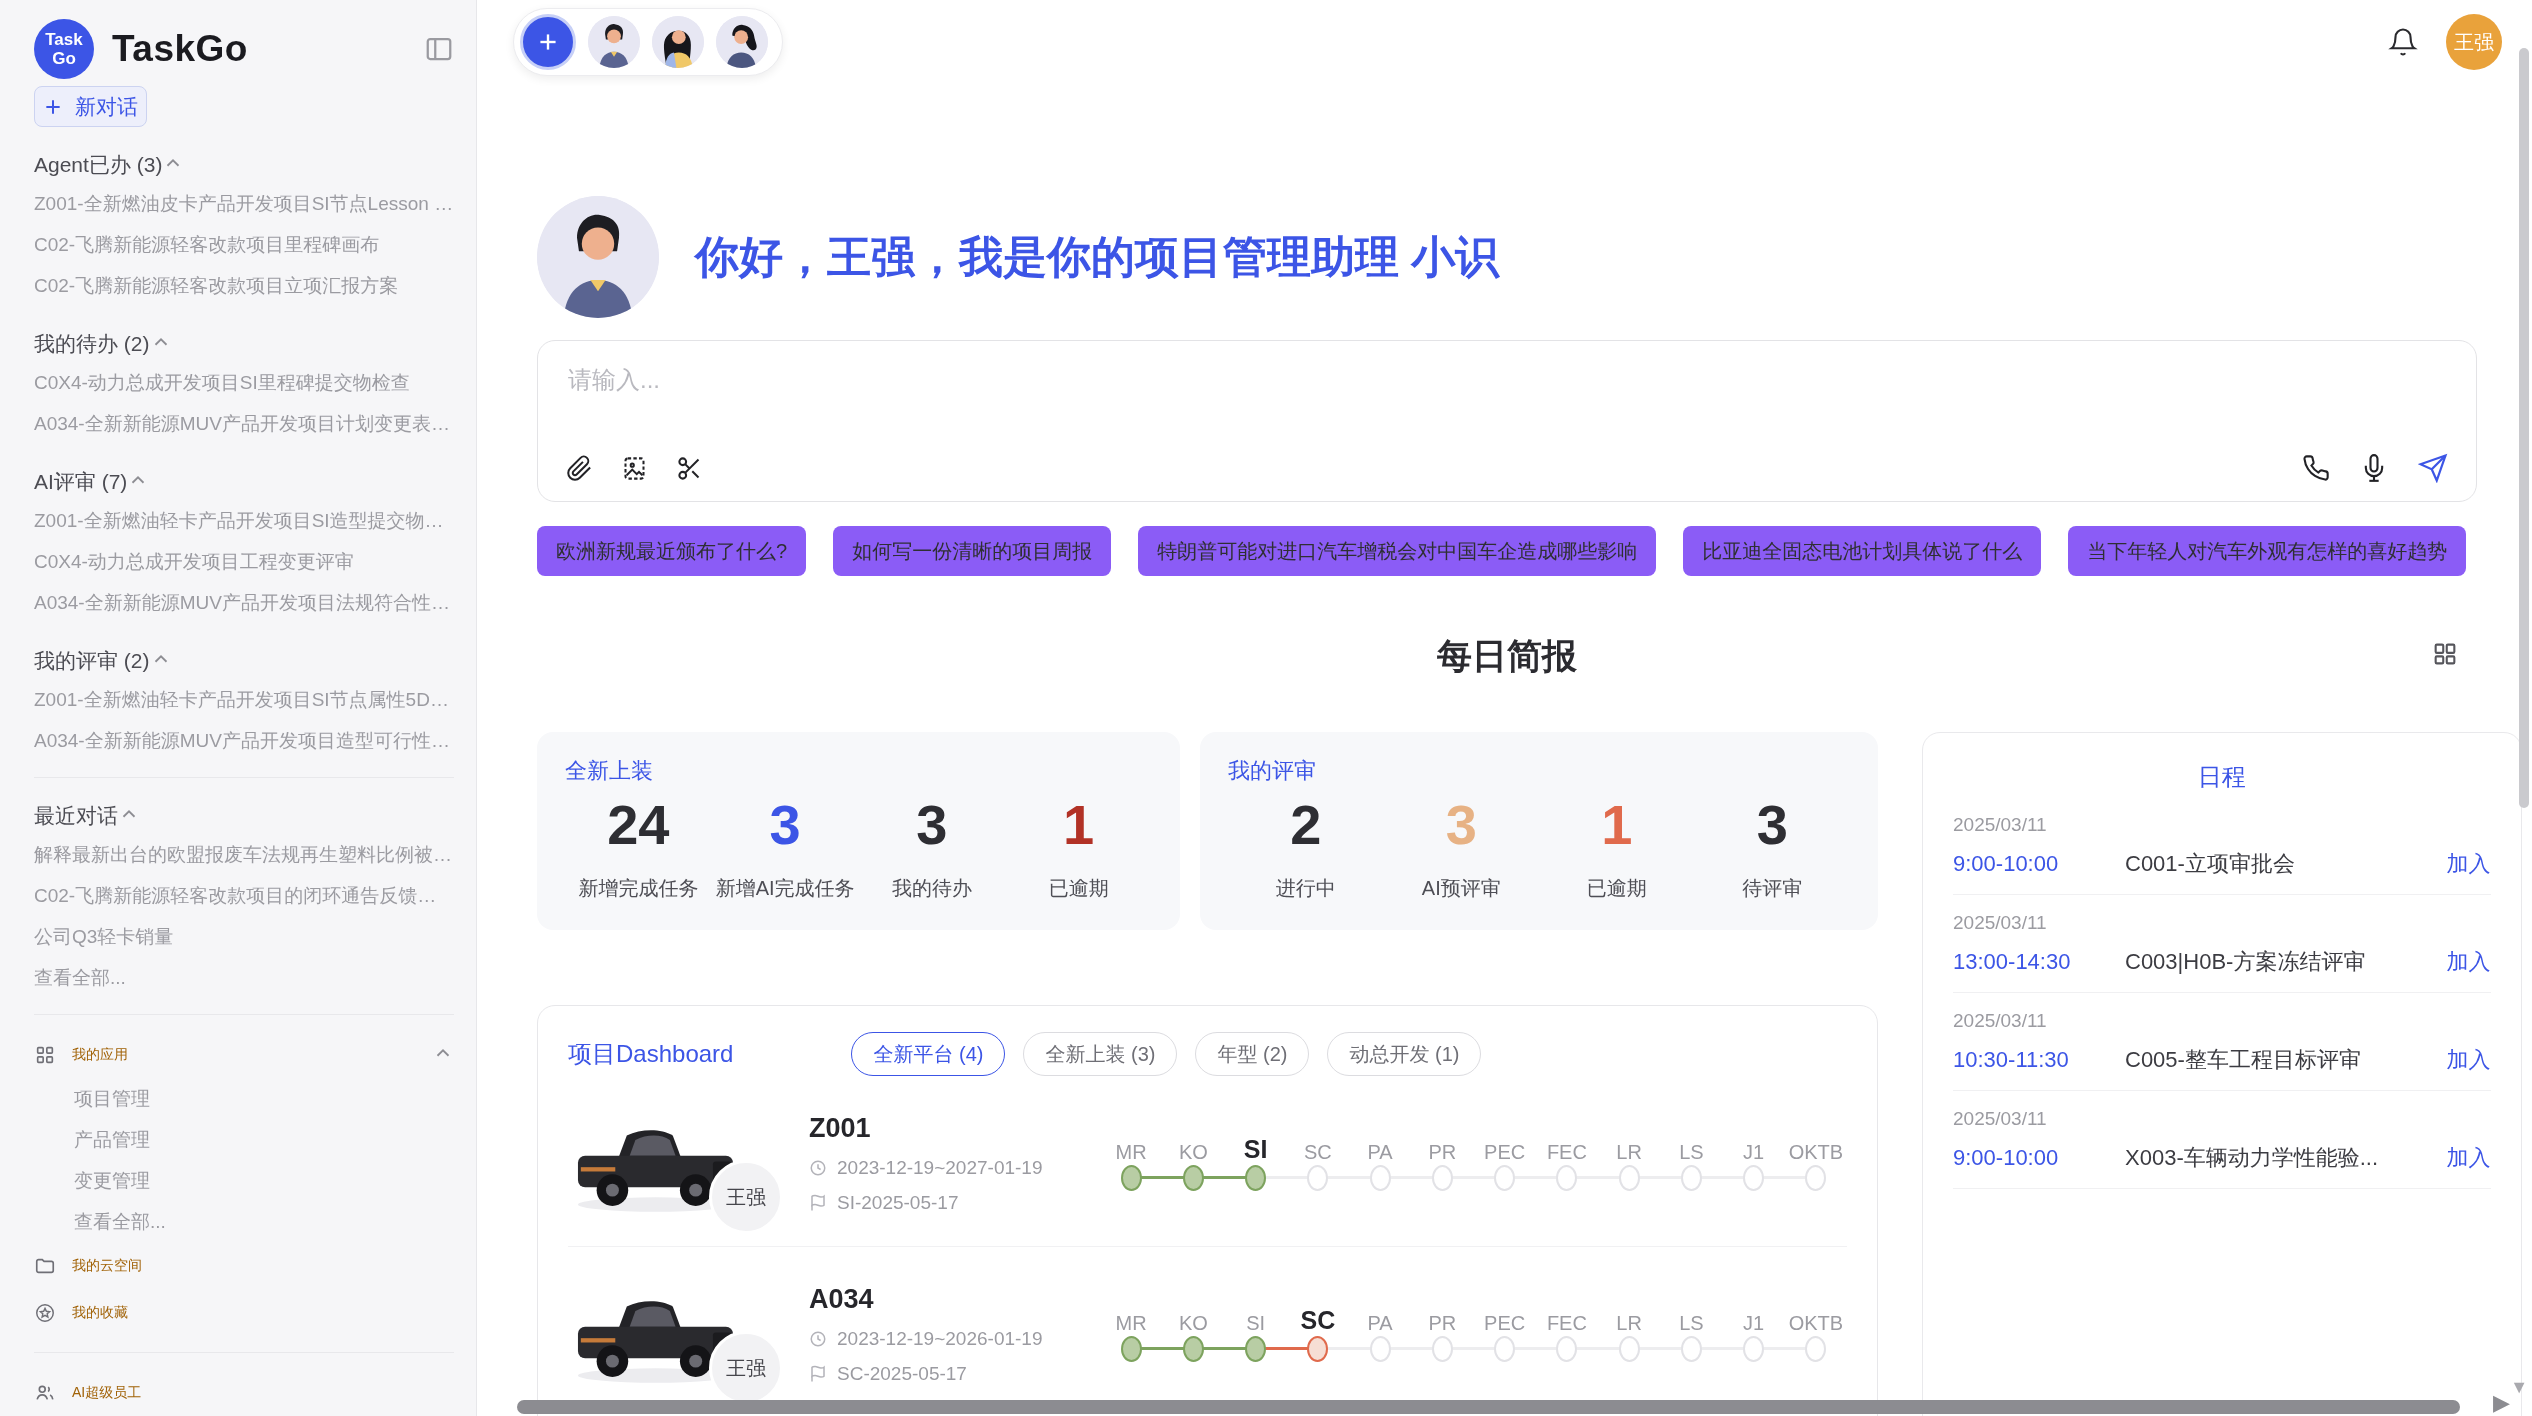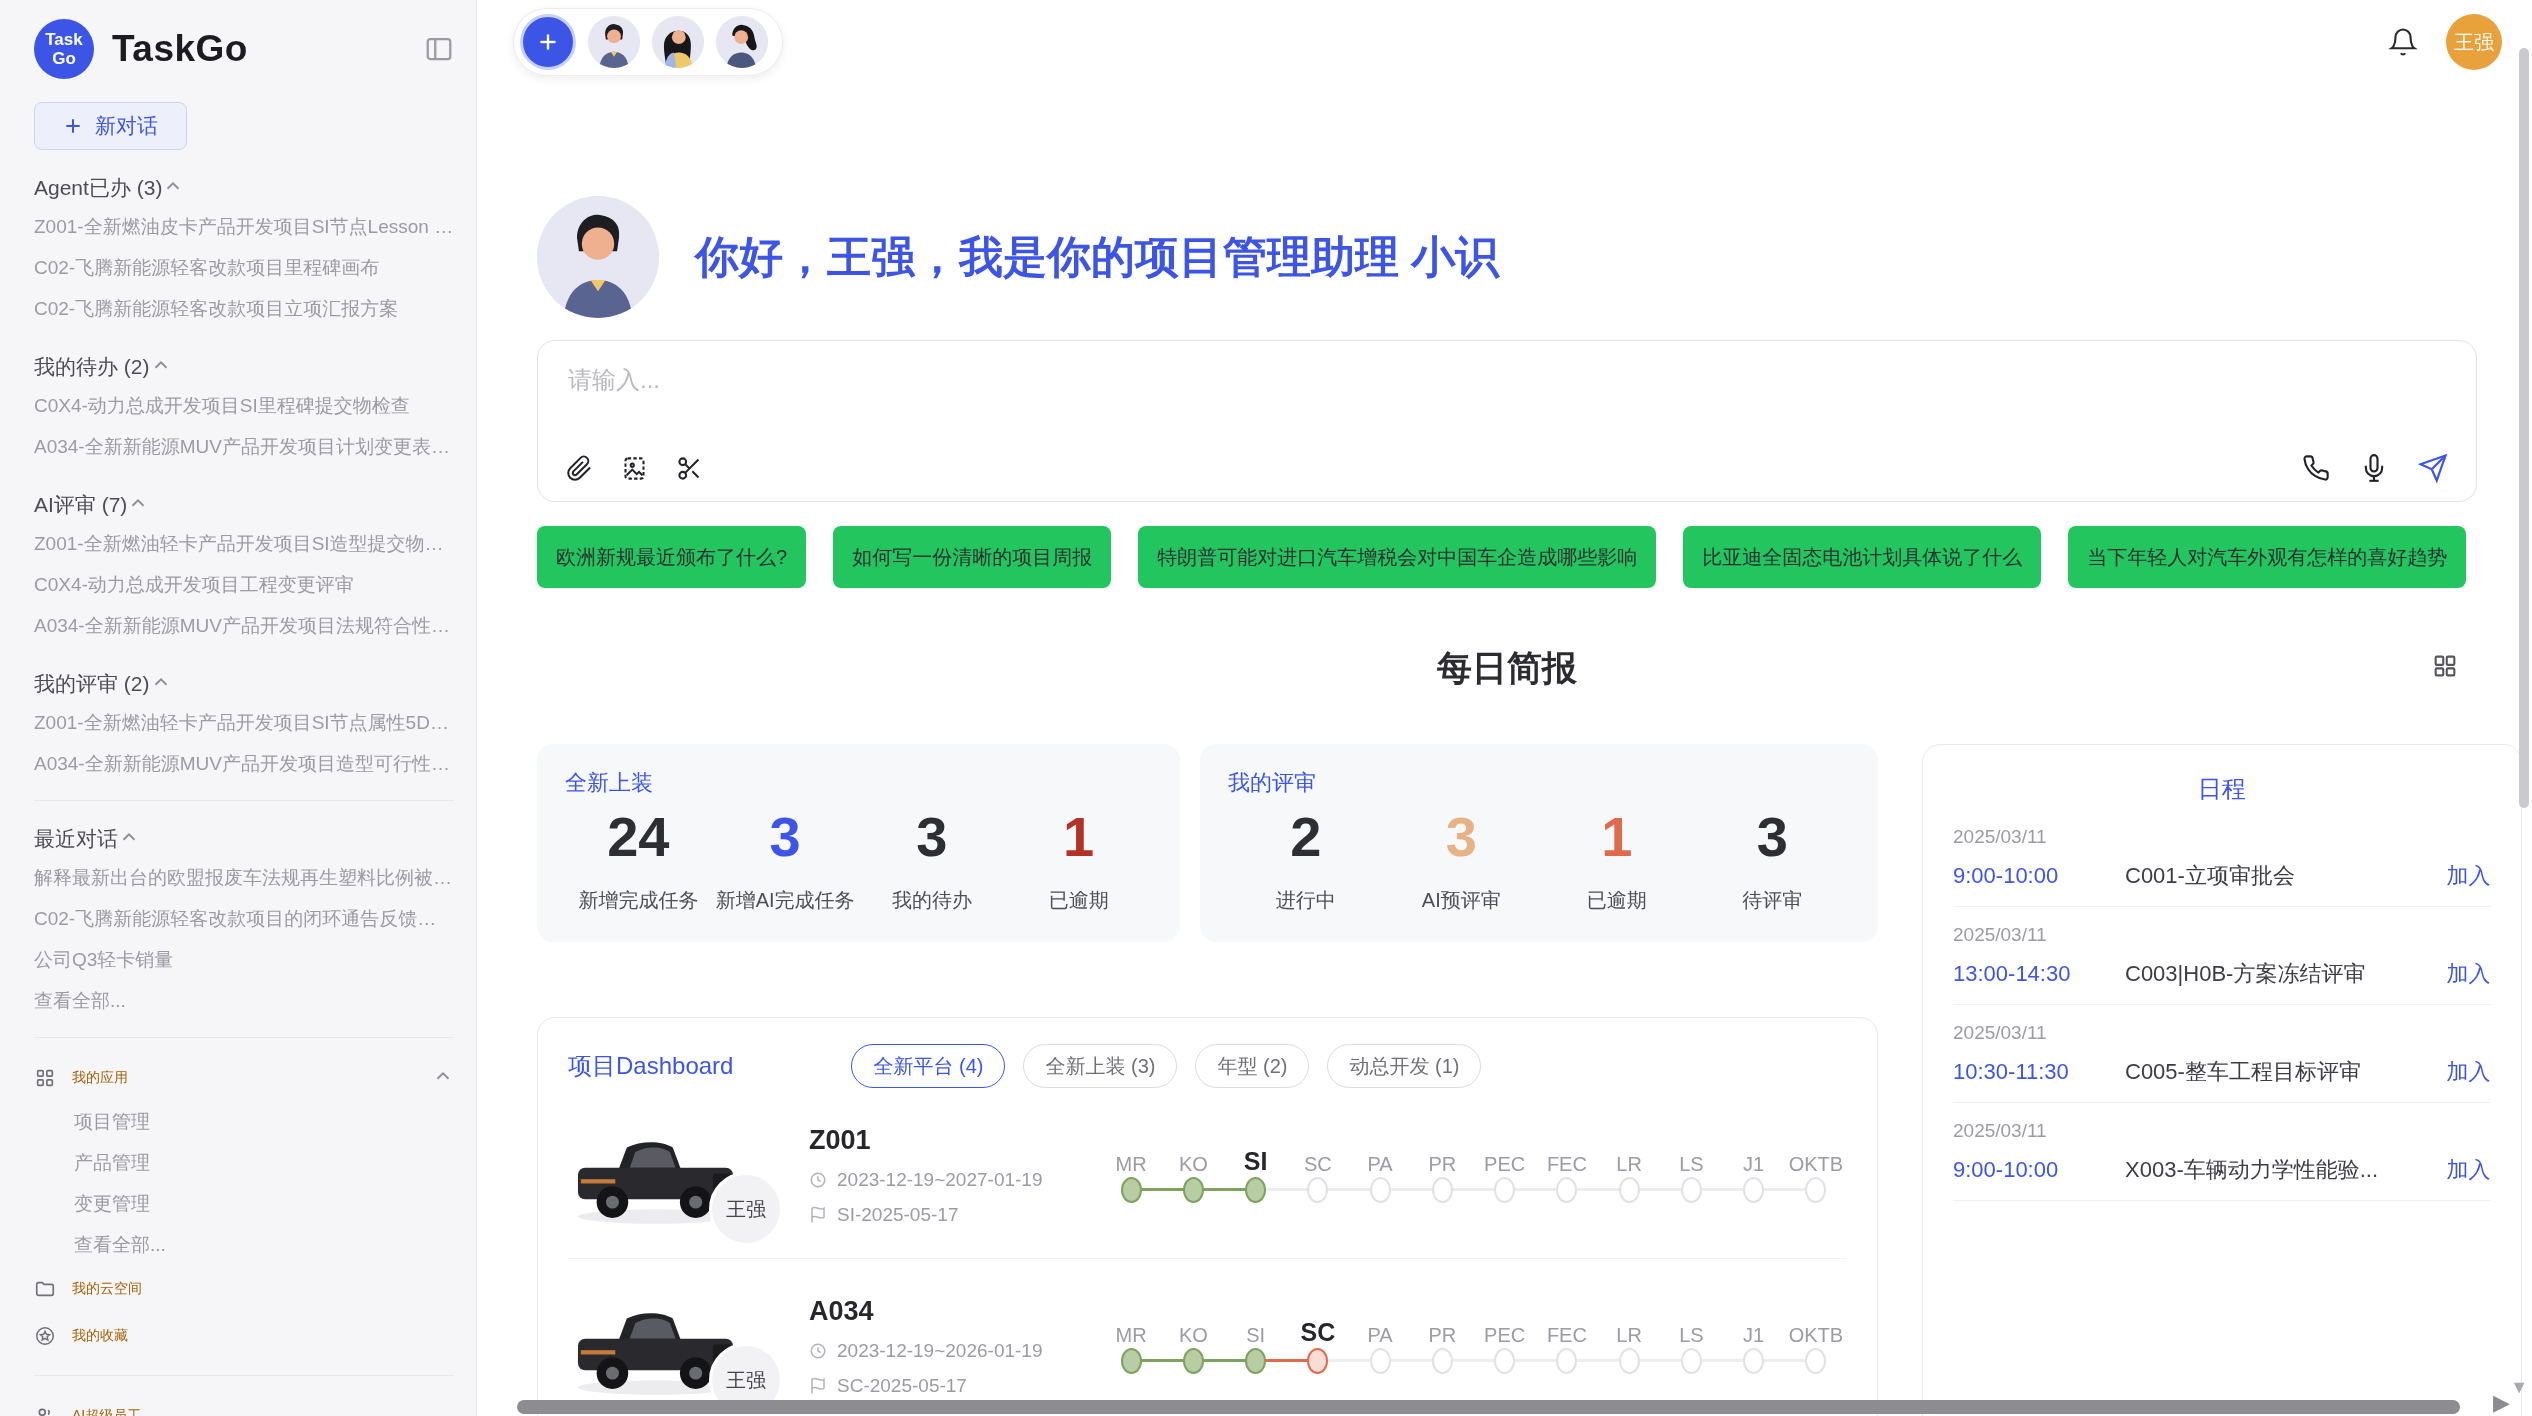--- a/index.html
+++ b/index.html
@@ -9,22 +9,22 @@
 
   
   .sidebar{flex:0 0 477px;width:477px;background:#f6f6f8;border-right:1px solid #e7e7ea;
            padding:16px 22px 0 34px;overflow:hidden;}
   .logo-row{display:flex;align-items:center;height:66px;}
   .logo{width:60px;height:60px;border-radius:50%;background:var(--accent);color:#fff;
         display:flex;flex-direction:column;align-items:center;justify-content:center;
         font-size:17px;line-height:19px;font-weight:600;}
   .app-title{font-size:37px;font-weight:700;margin-left:18px;color:#1b1b20;letter-spacing:.5px;}
   .collapse{margin-left:auto;color:#9a9aa0;cursor:pointer;display:flex;}
-  .new-chat{margin-top:20px;height:48px;border:1px solid #ccd3f1;background:#edeffb;border-radius:8px;
-            display:flex;align-items:center;gap:12px;padding:0 28px;color:var(--accent);
+  .new-chat{margin-top:4px;height:41px;border:1px solid #ccd3f1;background:#edeffb;border-radius:8px;
+            display:flex;align-items:center;gap:12px;padding:0 8px;color:var(--accent);
             font-size:21px;cursor:pointer;}
   .group-head{display:flex;align-items:center;justify-content:flex-start;
               margin:24px 0 4px;color:#4c4c53;font-size:21px;cursor:pointer;}
   .chev{color:#8d8d93;flex:0 0 auto;}
   .side-item{color:#9b9ba1;font-size:19px;line-height:41px;white-space:nowrap;overflow:hidden;
              text-overflow:ellipsis;cursor:pointer;}
   .sb-divider{height:1px;background:#e8e8eb;margin:16px 0;}
   .icon-row{display:flex;align-items:center;gap:16px;font-size:14px;color:#a16207;height:47px;cursor:pointer;}
   .icon-row .chev{margin-left:auto;}
   .sb-ic{color:#6f6f76;display:flex;flex:0 0 auto;}
@@ -52,21 +52,21 @@
               padding:24px 28px 18px;display:flex;flex-direction:column;background:#fff;}
   .chat-input{border:none;outline:none;font-size:24px;color:#2e2e33;width:100%;
               font-family:"Liberation Sans","DejaVu Sans",sans-serif;background:transparent;}
   .chat-input::placeholder{color:#b9b9bf;}
   .input-icons{margin-top:auto;display:flex;align-items:center;gap:28px;}
   .in-ic{color:#222226;display:flex;cursor:pointer;}
   .right-ics{margin-left:auto;display:flex;align-items:center;gap:30px;}
   .send-ic{color:var(--accent);display:flex;cursor:pointer;}
 
   .chips{display:flex;gap:27px;margin-top:24px;}
-  .chip{background:#22c55e;border:none;border-radius:8px;height:62px;padding:0 19px;
+  .chip{background:#8b5cf6;border:none;border-radius:8px;height:50px;padding:0 19px;
         font-size:20px;color:#2f2f33;white-space:nowrap;cursor:pointer;
         font-family:"Liberation Sans","DejaVu Sans",sans-serif;}
 
   .brief-head{position:relative;margin-top:58px;height:44px;text-align:center;}
   .brief-title{font-size:35px;font-weight:700;color:#2b2b30;line-height:44px;}
   .layout-ic{position:absolute;right:18px;top:6px;color:#55555b;cursor:pointer;display:flex;}
 
   .main-row{display:flex;gap:44px;margin-top:54px;align-items:flex-start;}
   .col-left{width:1341px;flex:0 0 1341px;}
   .col-right{flex:1;}

